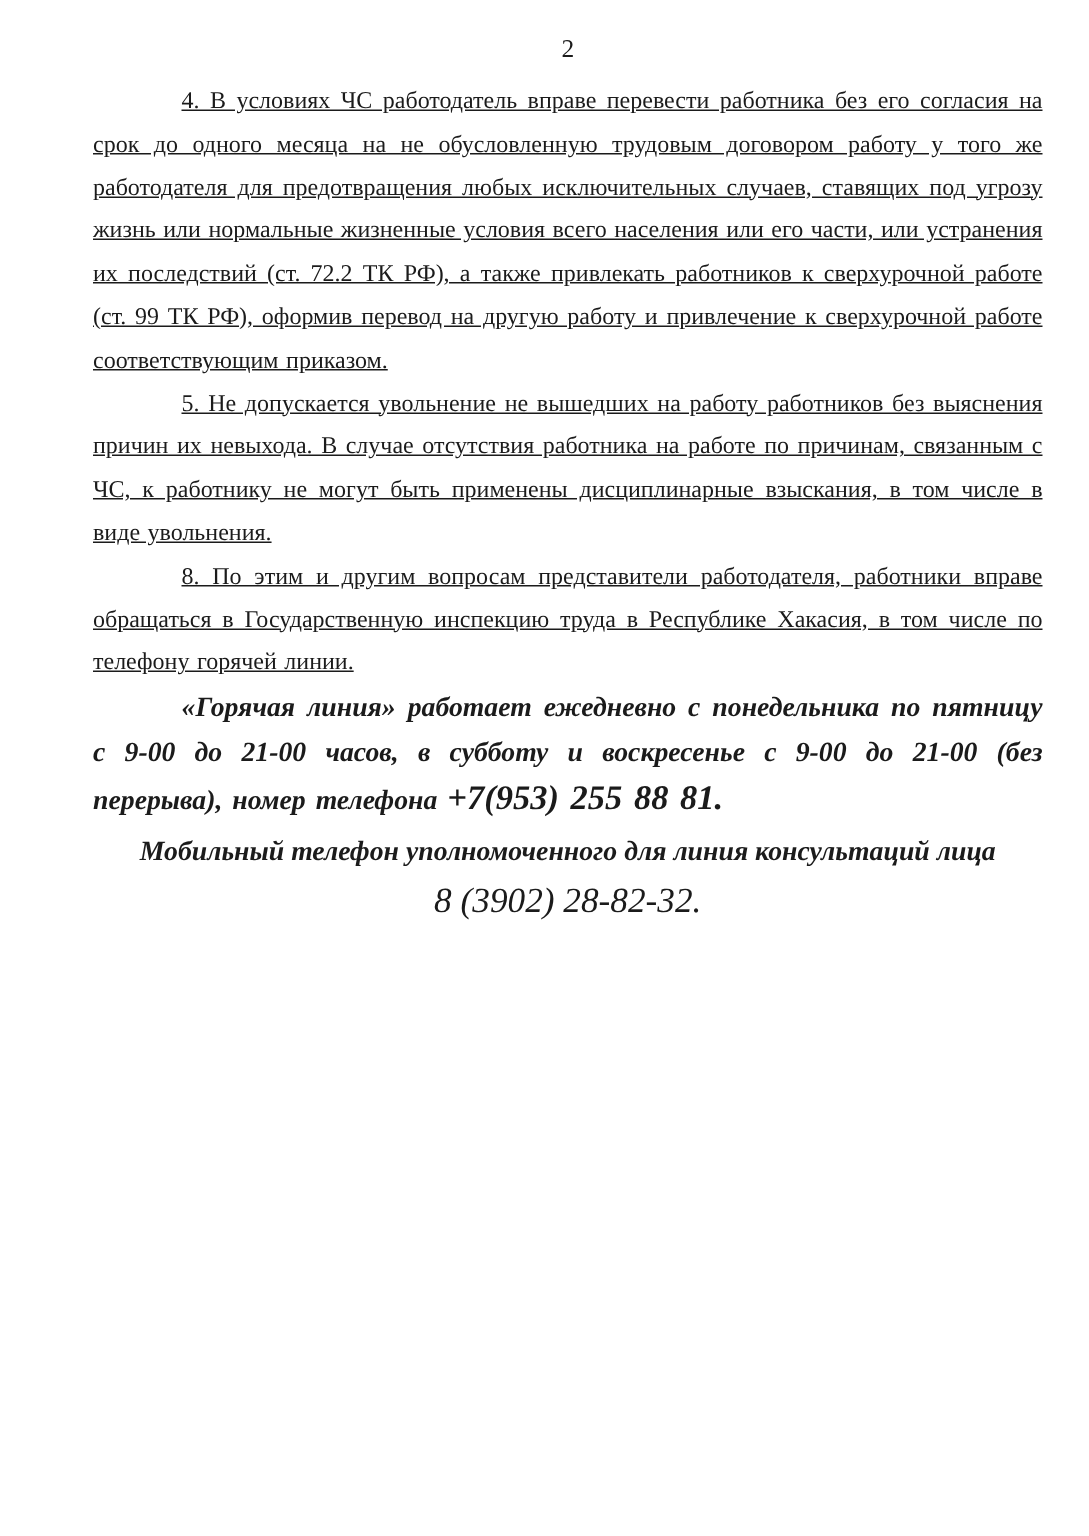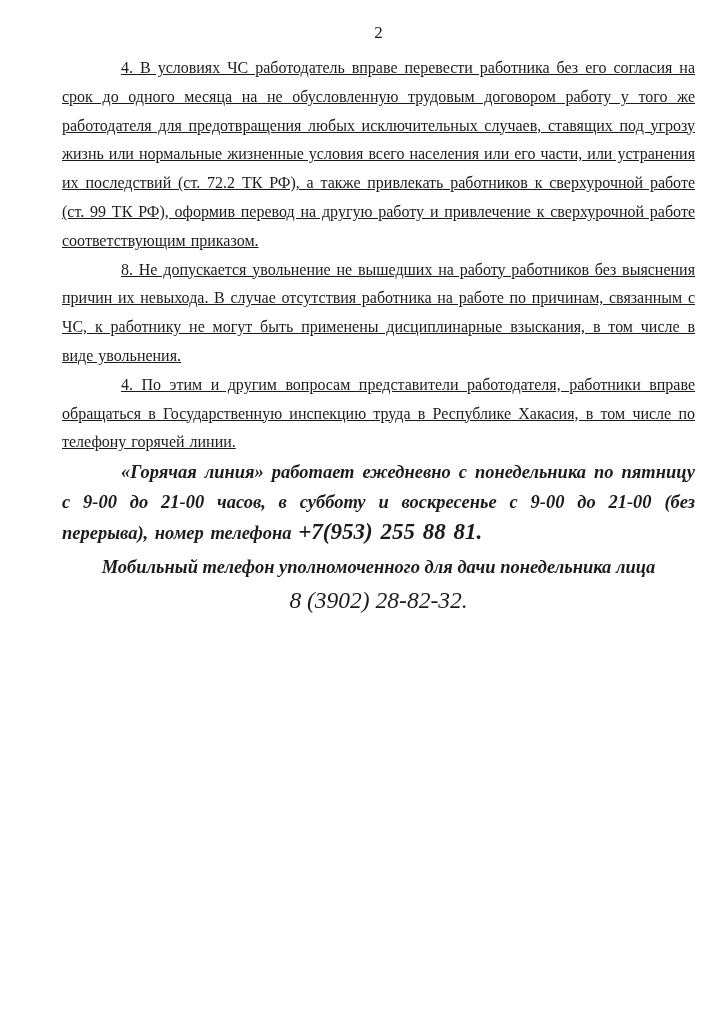--- a/index.html
+++ b/index.html
@@ -69,24 +69,24 @@
 </head>
 <body>
 
 <div class="page">
   <div class="content">
 
     <div class="page-number">2</div>
 
     <p class="para">4. В условиях ЧС работодатель вправе перевести работника без его согласия на срок до одного месяца на не обусловленную трудовым договором работу у того же работодателя для предотвращения любых исключительных случаев, ставящих под угрозу жизнь или нормальные жизненные условия всего населения или его части, или устранения их последствий (ст. 72.2 ТК РФ), а также привлекать работников к сверхурочной работе (ст. 99 ТК РФ), оформив перевод на другую работу и привлечение к сверхурочной работе соответствующим приказом.</p>
 
-    <p class="para">8. Не допускается увольнение не вышедших на работу работников без выяснения причин их невыхода. В случае отсутствия работника на работе по причинам, связанным с ЧС, к работнику не могут быть применены дисциплинарные взыскания, в том числе в виде увольнения.</p>
+    <p class="para">5. Не допускается увольнение не вышедших на работу работников без выяснения причин их невыхода. В случае отсутствия работника на работе по причинам, связанным с ЧС, к работнику не могут быть применены дисциплинарные взыскания, в том числе в виде увольнения.</p>
 
-    <p class="para">4. По этим и другим вопросам представители работодателя, работники вправе обращаться в Государственную инспекцию труда в Республике Хакасия, в том числе по телефону горячей линии.</p>
+    <p class="para">8. По этим и другим вопросам представители работодателя, работники вправе обращаться в Государственную инспекцию труда в Республике Хакасия, в том числе по телефону горячей линии.</p>
 
     <p class="hotline"><span>«Горячая линия» работает ежедневно с понедельника по пятницу с 9-00 до 21-00 часов, в субботу и воскресенье с 9-00 до 21-00 (без перерыва), номер телефона</span> <span class="phone">+7(953) 255 88 81.</span></p>
 
-    <p class="mobile-label">Мобильный телефон уполномоченного для дачи понедельника лица</p>
+    <p class="mobile-label">Мобильный телефон уполномоченного для линия консультаций лица</p>
 
     <p class="mobile-phone">8 (3902) 28-82-32.</p>
 
   </div>
 </div>
 
 </body></html>

